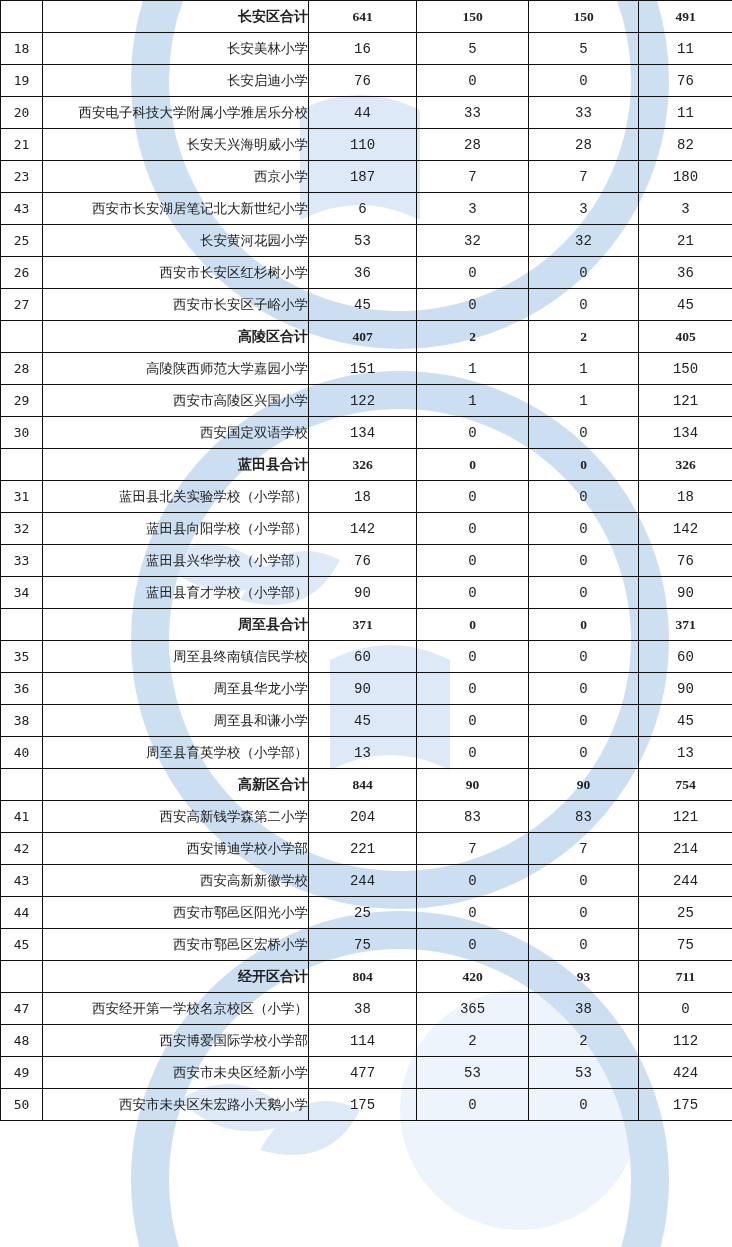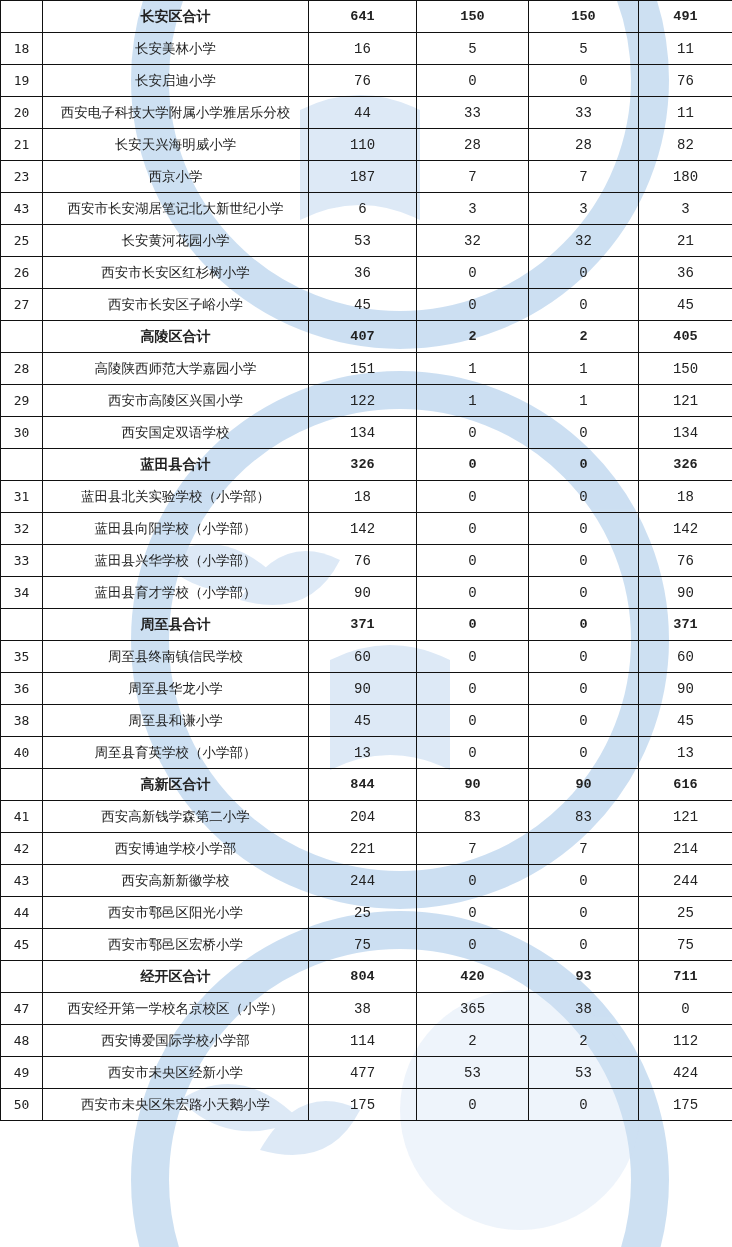--- a/index.html
+++ b/index.html
@@ -15,25 +15,25 @@
       background: transparent;
     }
     table.grid td {
       border: 1px solid #111;
       height: 31px; padding: 0;
       vertical-align: middle;
       background: transparent;
       white-space: nowrap; overflow: hidden;
     }
     td.c-idx { text-align: center; font-family: "DejaVu Sans Mono", monospace; font-size: 13px; }
-    td.c-name { text-align: center; padding-left: 4px; font-size: 13.5px; }
+    td.c-name { text-align: right; padding-left: 4px; font-size: 13.5px; }
     td.c-num { text-align: center; font-family: "Liberation Mono", monospace; font-size: 14px; }
     tr.subtotal td { font-weight: bold; }
     tr.subtotal td.c-name { font-family: "DejaVu Sans", sans-serif; font-size: 14px; }
-    tr.subtotal td.c-num { font-family: Liberation Mono, monospace; font-size: 13.5px; }
+    tr.subtotal td.c-num { font-family: Liberation Serif, serif; font-size: 13.5px; }
   </style>
 </head>
 <body>
 
 <div class="wrap">
 
   <svg class="watermark" viewBox="0 0 732 1247" xmlns="http://www.w3.org/2000/svg">
     <g fill="none" stroke="#bcd5ee" opacity="0.75">
       <circle cx="400" cy="80" r="250" stroke-width="38"></circle>
       <circle cx="400" cy="640" r="250" stroke-width="38"></circle>
@@ -251,21 +251,21 @@
           <td class="c-num">0</td>
           <td class="c-num">0</td>
           <td class="c-num">13</td>
         </tr>
         <tr class="subtotal">
           <td class="c-idx"></td>
           <td class="c-name">高新区合计</td>
           <td class="c-num">844</td>
           <td class="c-num">90</td>
           <td class="c-num">90</td>
-          <td class="c-num">616</td>
+          <td class="c-num">754</td>
         </tr>
         <tr class="row">
           <td class="c-idx">41</td>
           <td class="c-name">西安高新钱学森第二小学</td>
           <td class="c-num">204</td>
           <td class="c-num">83</td>
           <td class="c-num">83</td>
           <td class="c-num">121</td>
         </tr>
         <tr class="row">

